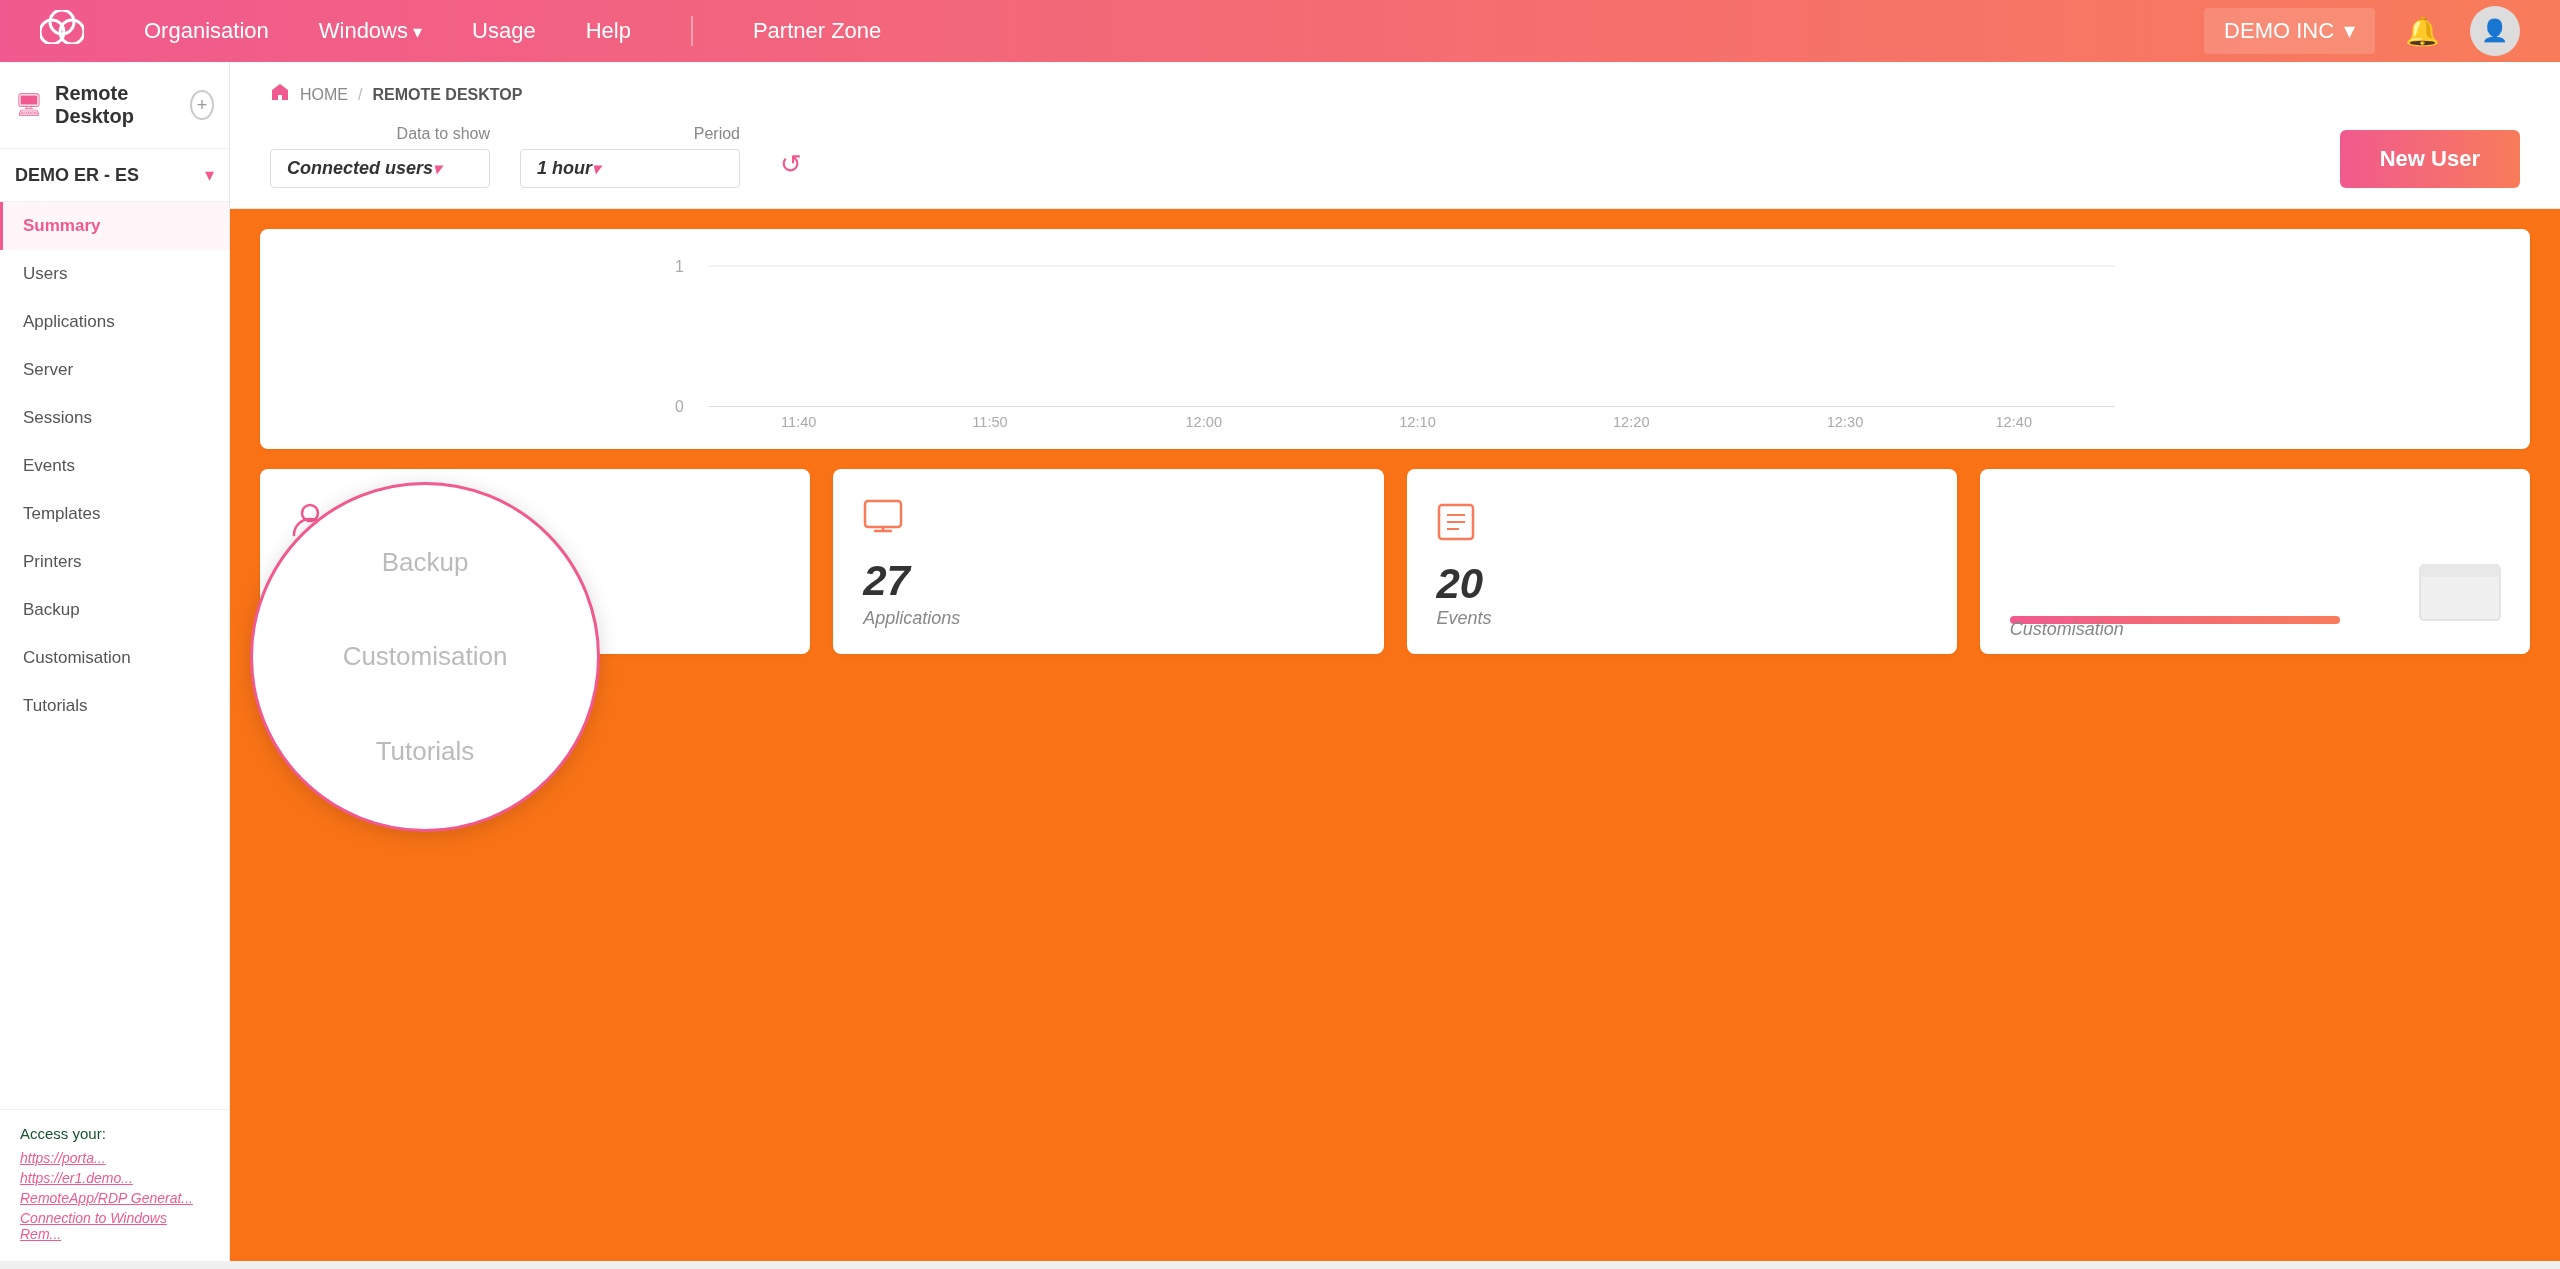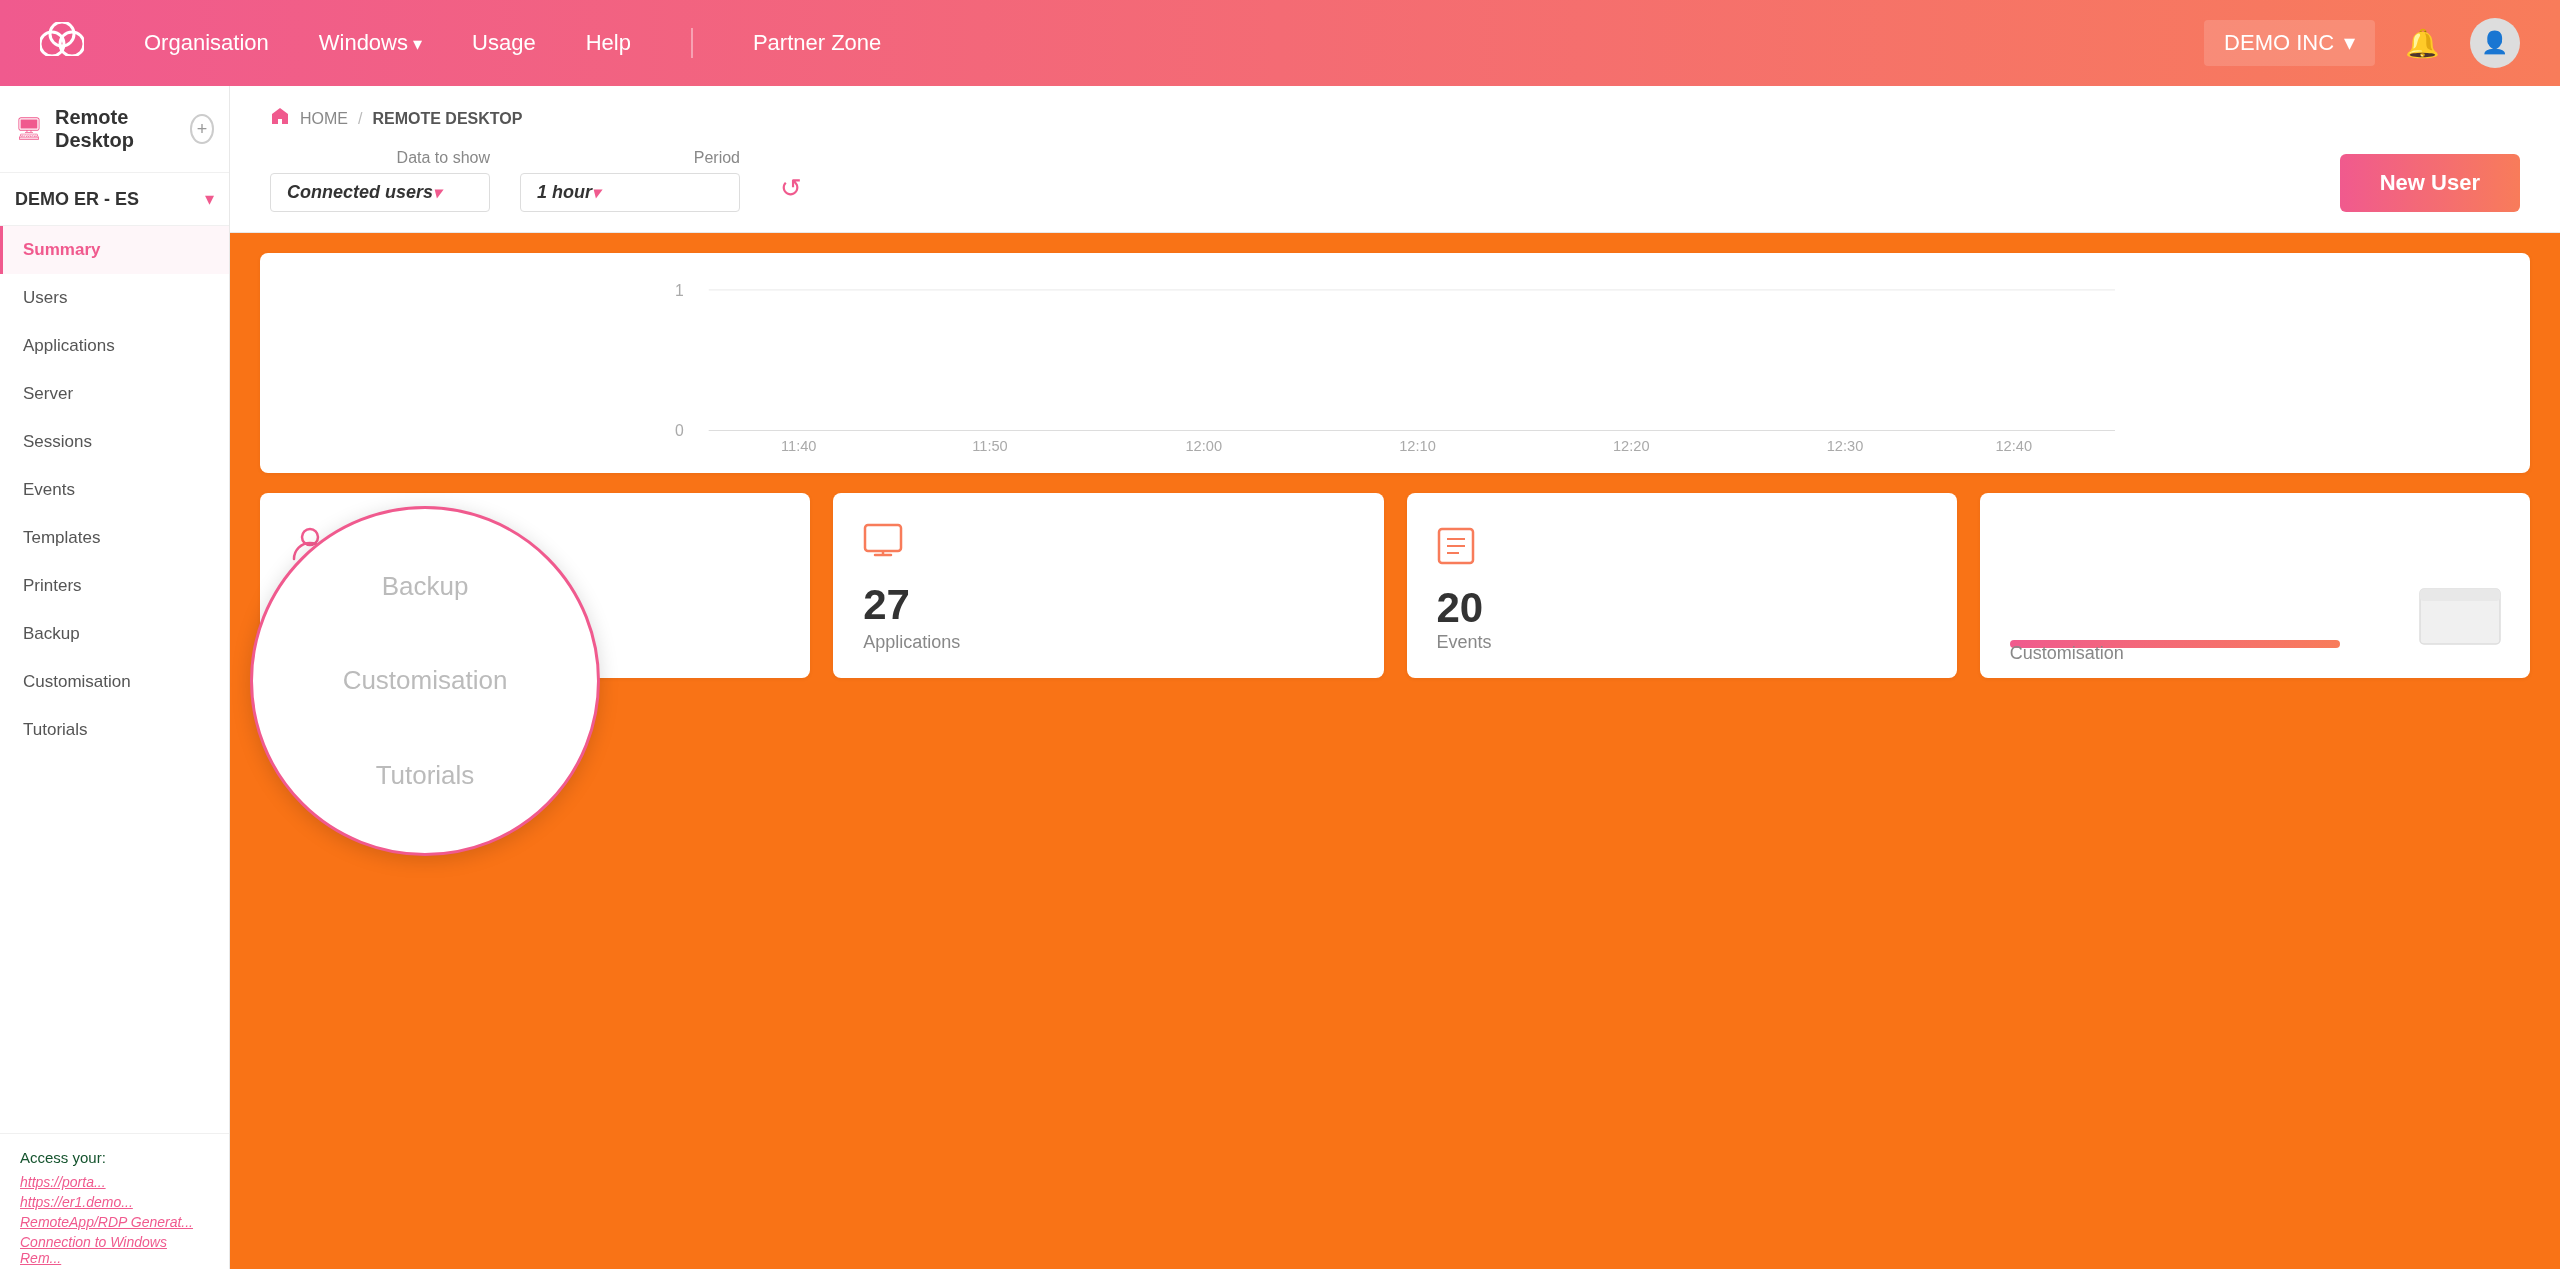--- a/index.html
+++ b/index.html
@@ -1,20 +1,20 @@
 <!DOCTYPE html>
 <html><head>
   <meta charset="utf-8">
   <style>
     * { box-sizing: border-box; margin: 0; padding: 0; }
     body { font-family: 'Segoe UI', Arial, sans-serif; background: #f0f0f0; width: 2560px; height: 1269px; overflow: hidden; }
 
     
     .top-nav {
-      height: 86px;
+      height: 62px;
       background: linear-gradient(to right, #f05a8e, #f87c5a);
       display: flex;
       align-items: center;
       padding: 0 40px;
       gap: 40px;
       position: relative;
     }
     .logo-icon { color: white; font-size: 36px; margin-right: 20px; }
     .nav-links { display: flex; gap: 50px; align-items: center; }
     .nav-link { color: white; font-size: 22px; text-decoration: none; cursor: pointer; }
@@ -156,20 +156,21 @@
       box-shadow: 0 1px 4px rgba(0,0,0,0.06);
     }
     .chart-container { width: 100%; height: 180px; position: relative; }
     .chart-svg { width: 100%; height: 100%; }
 
     
     .stats-row {
       display: flex;
       gap: 23px;
       margin: 0 30px 20px;
+      font-style: italic;
     }
     .stat-card {
       flex: 1;
       background: white;
       border-radius: 8px;
       padding: 30px 30px 25px;
       display: flex;
       flex-direction: column;
       align-items: flex-start;
       box-shadow: 0 1px 4px rgba(0,0,0,0.06);

